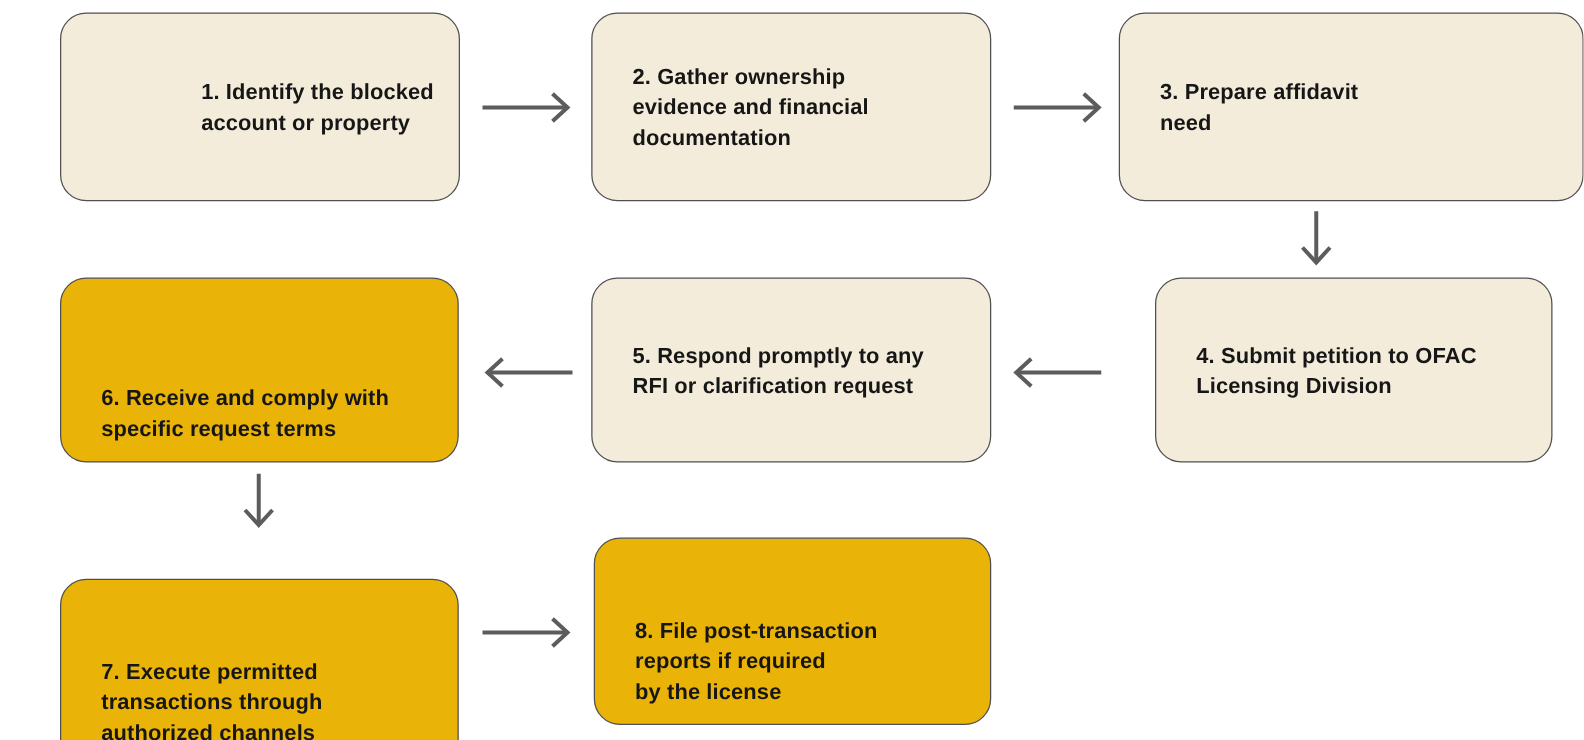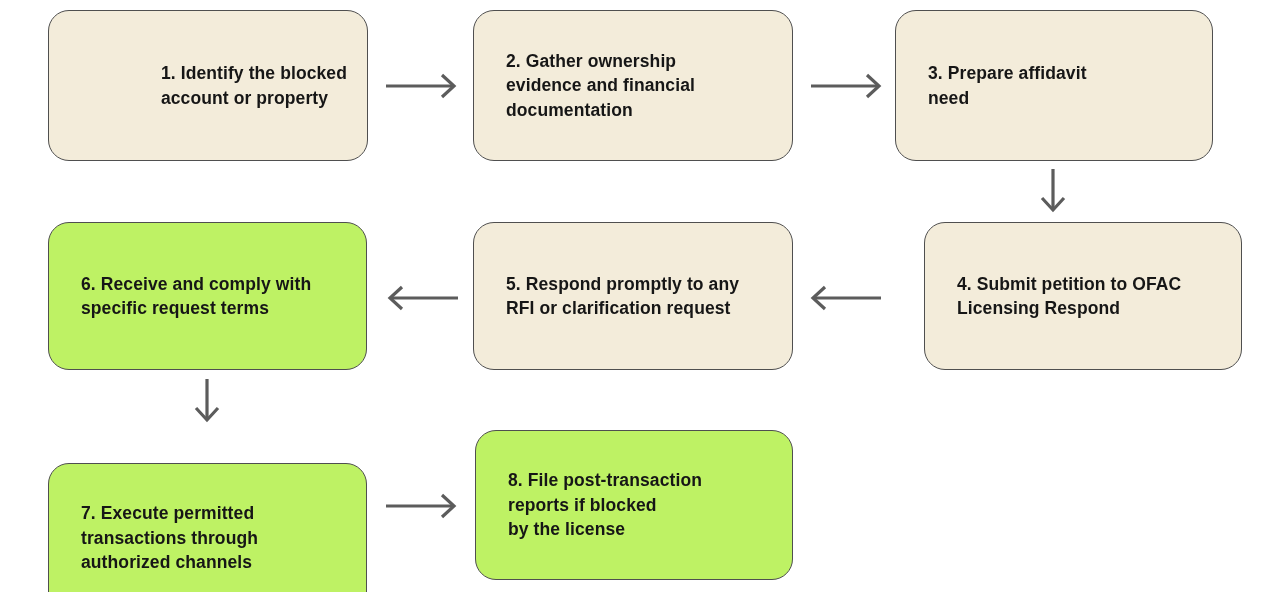--- a/index.html
+++ b/index.html
@@ -19,21 +19,21 @@
     position: absolute;
     box-sizing: border-box;
     border: 1.4px solid #4f4f4f;
     border-radius: 21px;
     display: flex;
     flex-direction: column;
     justify-content: center;
     padding: 14px 20px 14px 32px;
   }
   .step.beige { background: #f3ecda; }
-  .step.green { background: #bef264; }
+  .step.green { background: #eab308; justify-content: flex-end; }
   .step-text {
     font-size: 17.5px;
     font-weight: 700;
     color: #161616;
     line-height: 24.5px;
     letter-spacing: 0.1px;
   }
   .arrow {
     position: absolute;
     display: block;
@@ -53,31 +53,31 @@
   </div>
 
   <div class="step beige" style="left:473px; top:10px; width:320px; height:151px;">
     <div class="step-text">
       <div>2. Gather ownership</div>
       <div>evidence and financial</div>
       <div>documentation</div>
     </div>
   </div>
 
-  <div class="step beige" style="left:895px; top:10px; width:318px; height:151px;">
+  <div class="step beige" style="left:895px; top:10px; width:372px; height:151px;">
     <div class="step-text">
       <div>3. Prepare affidavit</div>
       <div>need</div>
     </div>
   </div>
 
   <div class="step beige" style="left:895px; top:222px; width:318px; height:148px;margin-left:29px;">
     <div class="step-text">
       <div>4. Submit petition to OFAC</div>
-      <div>Licensing Respond</div>
+      <div>Licensing Division</div>
     </div>
   </div>
 
   <div class="step beige" style="left:473px; top:222px; width:320px; height:148px;">
     <div class="step-text">
       <div>5. Respond promptly to any</div>
       <div>RFI or clarification request</div>
     </div>
   </div>
 
@@ -92,21 +92,21 @@
     <div class="step-text">
       <div>7. Execute permitted</div>
       <div>transactions through</div>
       <div>authorized channels</div>
     </div>
   </div>
 
   <div class="step green" style="left:475px; top:430px; width:318px; height:150px;">
     <div class="step-text">
       <div>8. File post-transaction</div>
-      <div>reports if blocked</div>
+      <div>reports if required</div>
       <div>by the license</div>
     </div>
   </div>
 
   <span class="arrow" style="left:383px; top:71px;">
     <svg width="78" height="30" viewBox="0 0 78 30" fill="none">
       <line x1="3" y1="15" x2="70" y2="15" stroke="#5c5c5c" stroke-width="3.2"></line>
       <polyline points="59,4 71,15 59,26" stroke="#5c5c5c" stroke-width="3.2" fill="none" stroke-linejoin="miter"></polyline>
     </svg>
   </span>

